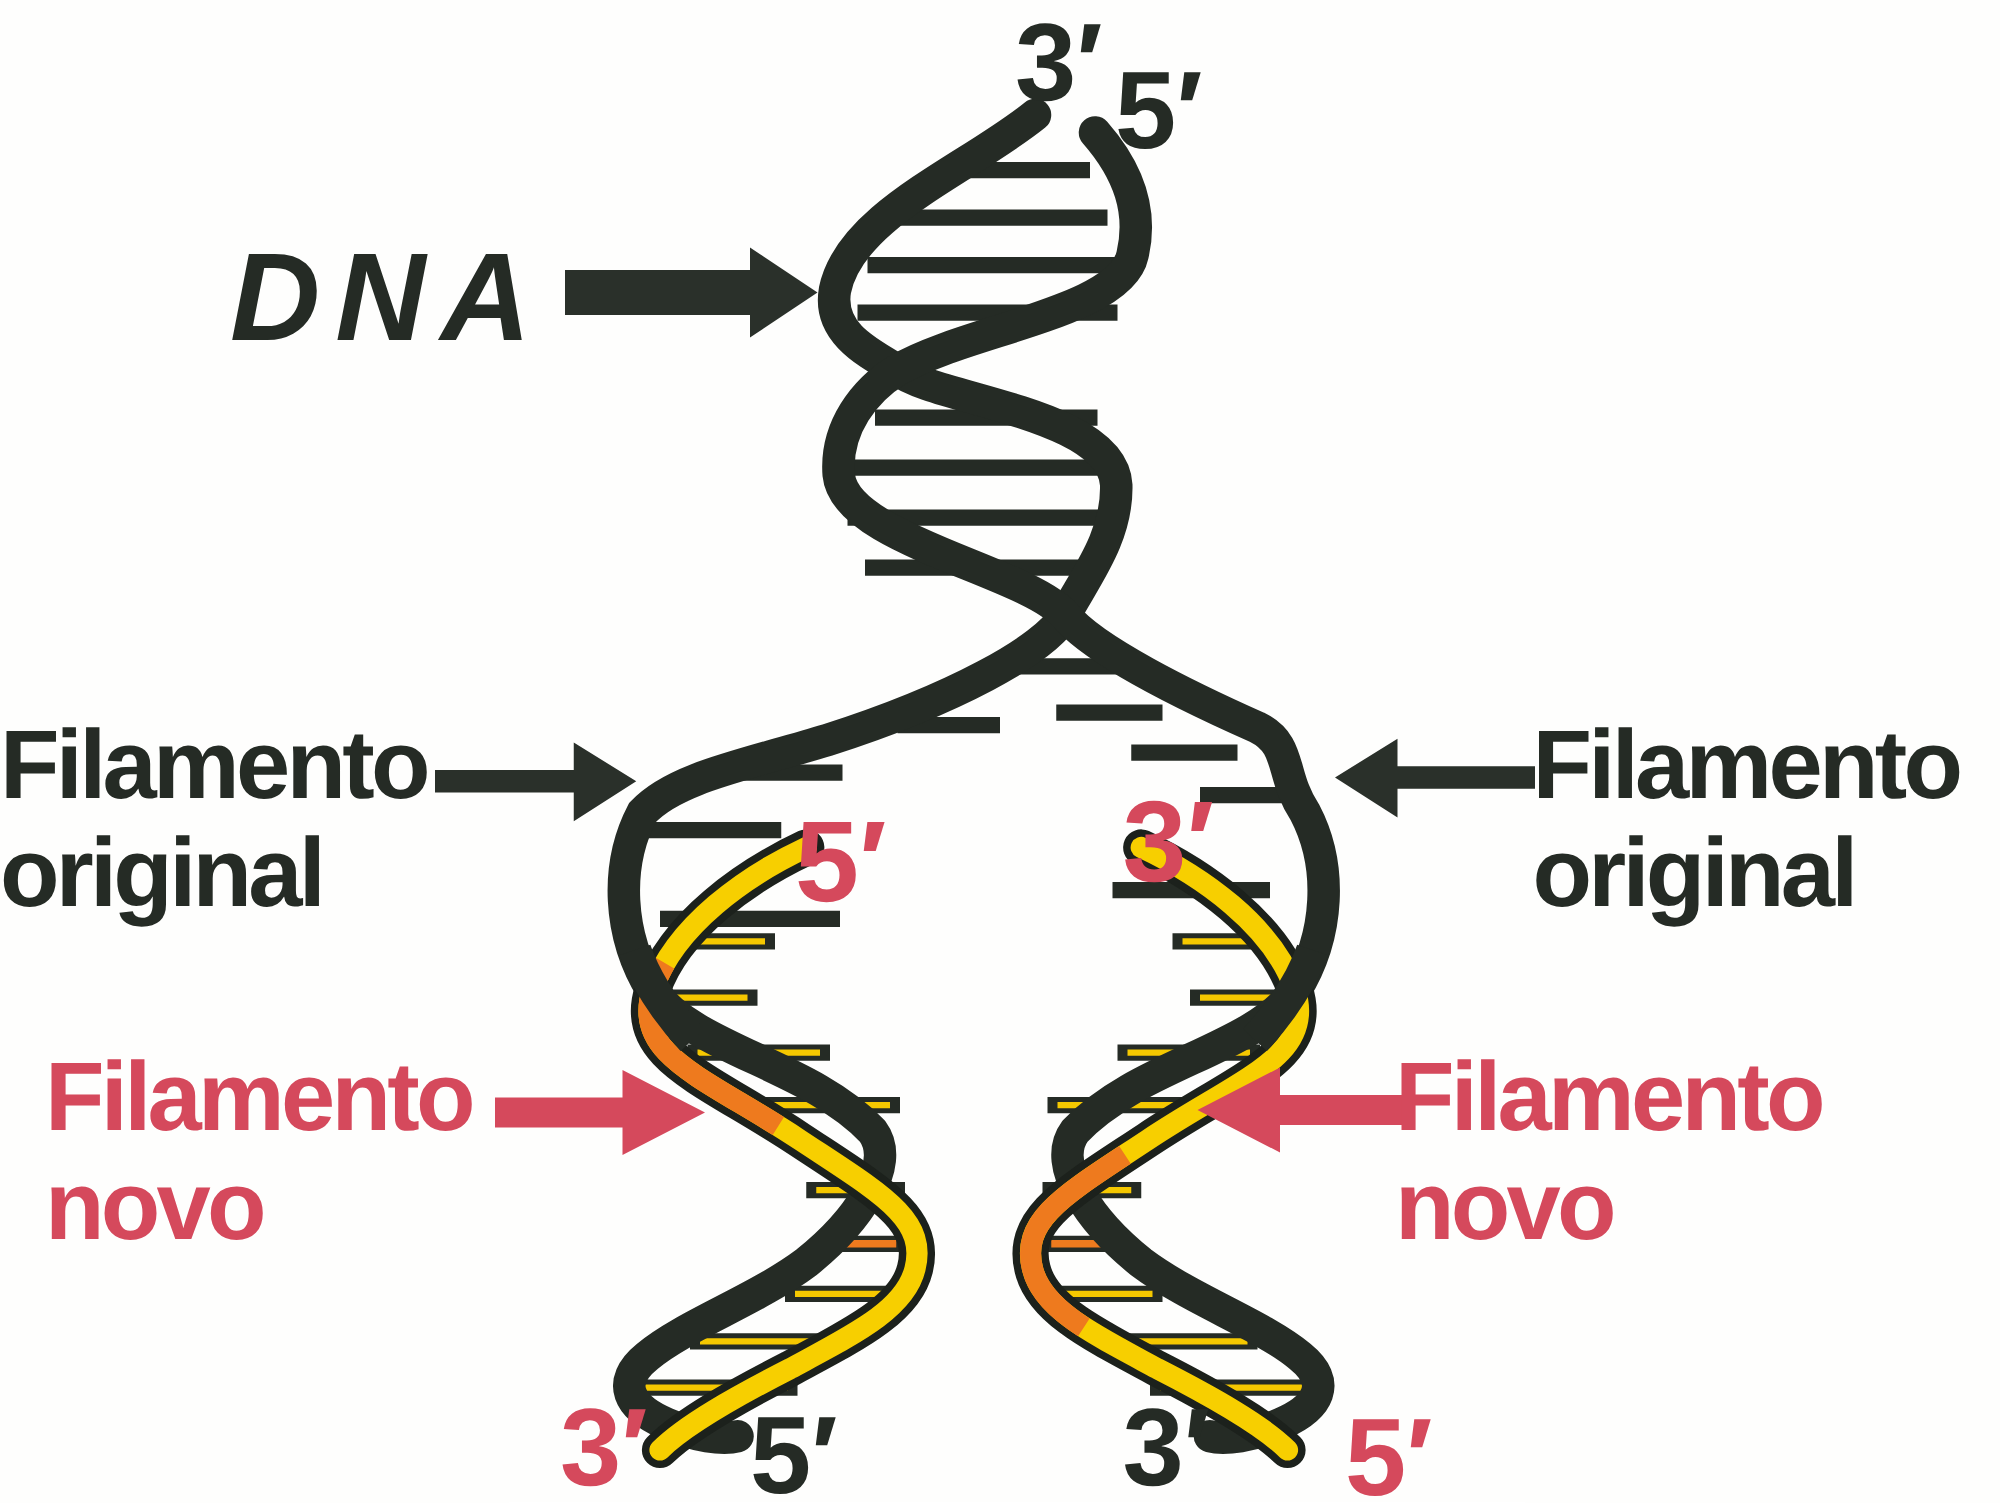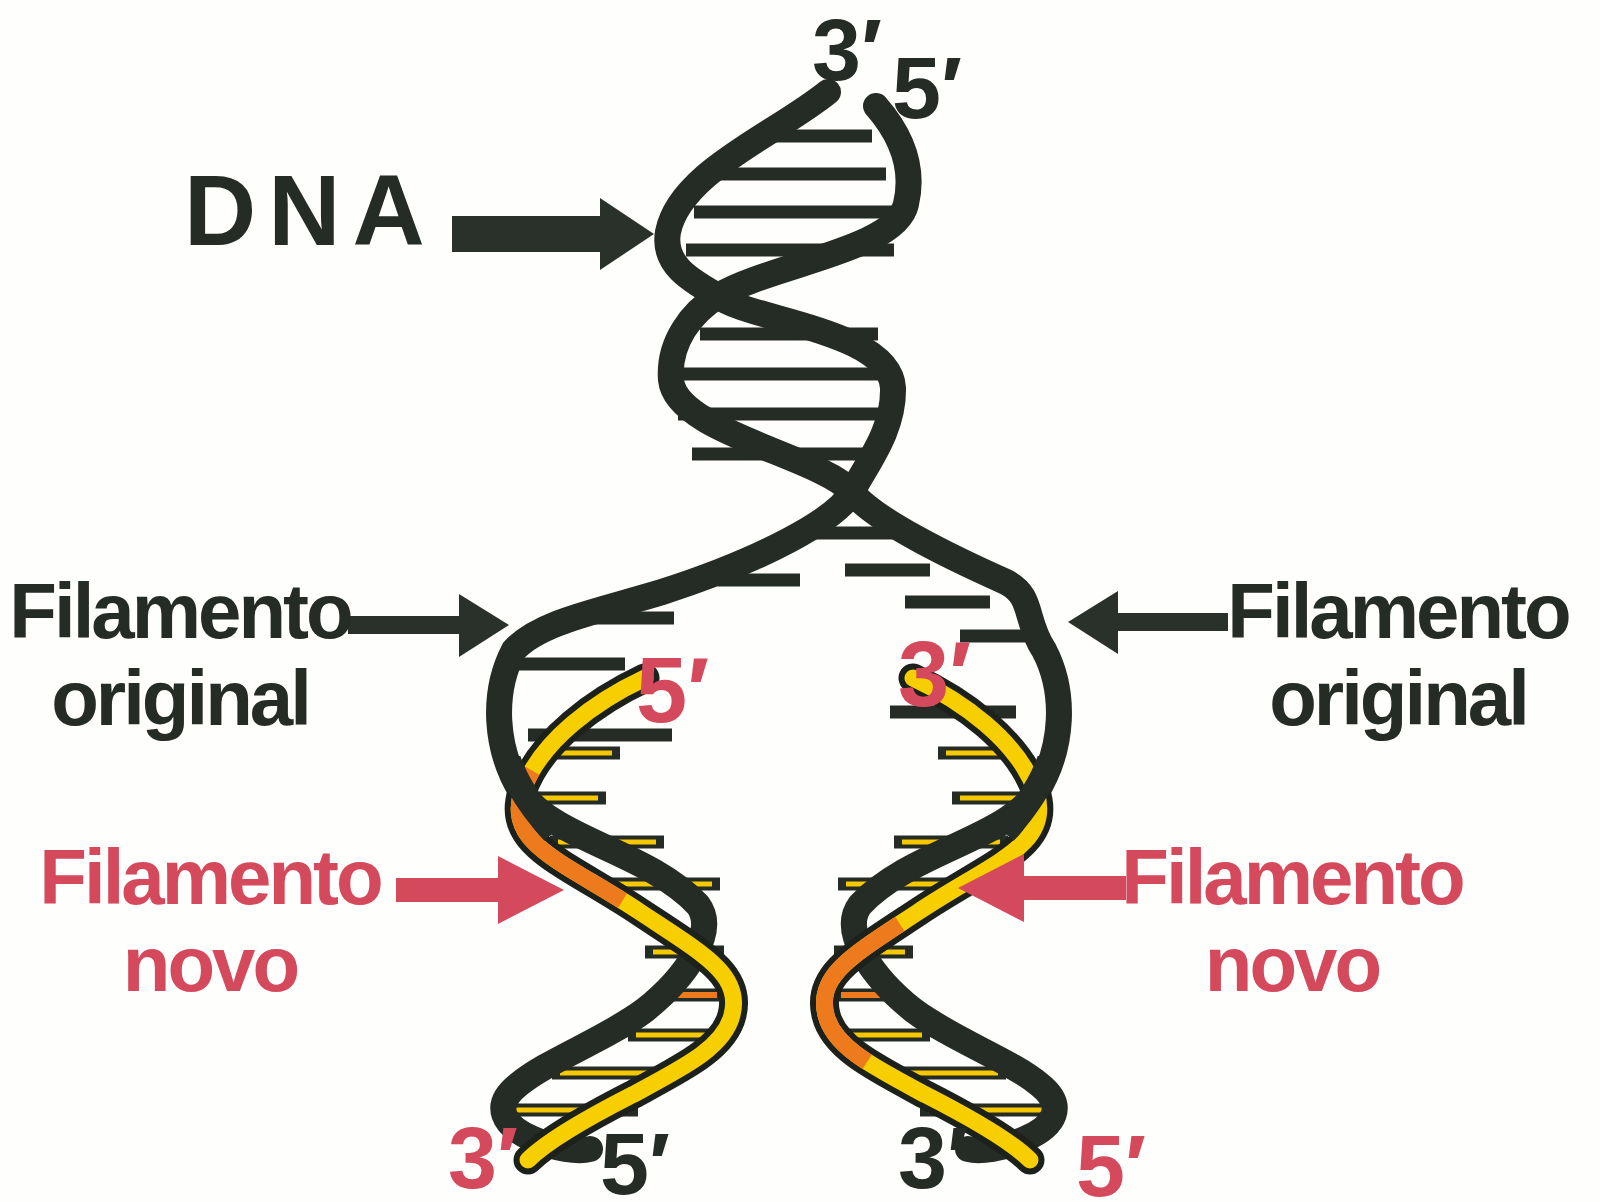--- a/index.html
+++ b/index.html
@@ -7,21 +7,21 @@
     position:relative;width:1600px;height:1202px;background:#fefefd;
     font-family:"Liberation Sans",sans-serif;overflow:hidden;
   }
   .stage svg{position:absolute;left:0;top:0;}
   .lbl{
     position:absolute;font-weight:700;color:#252b25;line-height:1.0;
     white-space:nowrap;
   }
   .lbl.red{color:#d5495c;}
   .lbl2{
-    position:absolute;font-weight:700;color:#252b25;text-align:center;
+    position:absolute;font-weight:700;color:#252b25;
     font-size:78px;letter-spacing:-3px;line-height:1.12;
   }
   .lbl2.red{color:#d5495c;}
   .prime{font-size:88px;}
   .strand{fill:none;stroke:#252b25;stroke-width:26;stroke-linecap:round;}
   .rung{stroke:#252b25;stroke-width:13;}
   .rungY{stroke:#f5c800;stroke-width:5;}
   .rungO{stroke:#ee7a1e;stroke-width:6;}
   .newOutline{fill:none;stroke:#1c211c;stroke-width:29;stroke-linecap:round;}
   .newCore{fill:none;stroke:#f7cf00;stroke-width:17;stroke-linecap:round;}
@@ -184,21 +184,21 @@
     <polygon class="arrowBlack" points="452,216 600,216 600,198 654,234 600,270 600,252 452,252"></polygon>
     <polygon class="arrowBlack" points="348,616 459,616 459,594 509,625 459,657 459,634 348,634"></polygon>
     <polygon class="arrowBlack" points="1228,613 1118,613 1118,591 1068,622 1118,654 1118,631 1228,631"></polygon>
     <polygon class="arrowRed" points="396,878 498,878 498,856 564,890 498,924 498,902 396,902"></polygon>
     <polygon class="arrowRed" points="1126,876 1024,876 1024,854 958,888 1024,922 1024,900 1126,900"></polygon>
   </svg>
 
   <div class="lbl prime" style="left:812px;top:6px;">3′</div>
   <div class="lbl prime" style="left:892px;top:44px;">5′</div>
 
-  <div class="lbl" style="left:184px;top:160px;font-size:100px;letter-spacing:12px;">DNA</div>
+  <div class="lbl" style="left:184px;top:188px;font-size:100px;letter-spacing:12px;font-style:italic;">DNA</div>
 
   <div class="lbl2" style="left:0px;top:568px;width:360px;">
     <div>Filamento</div>
     <div>original</div>
   </div>
 
   <div class="lbl2" style="left:1226px;top:568px;width:344px;">
     <div>Filamento</div>
     <div>original</div>
   </div>

